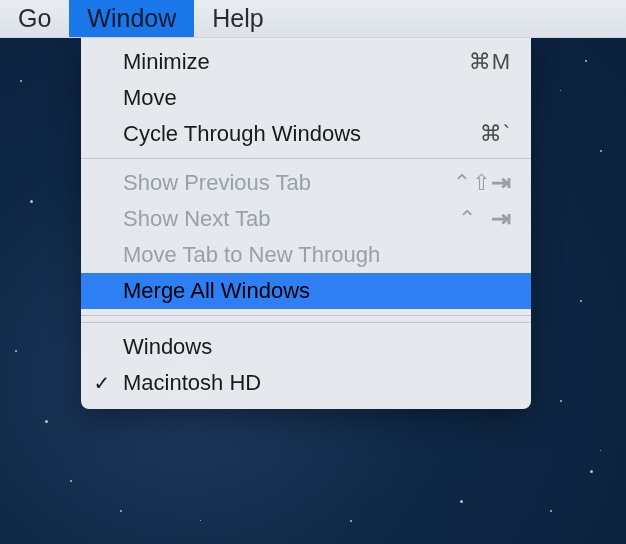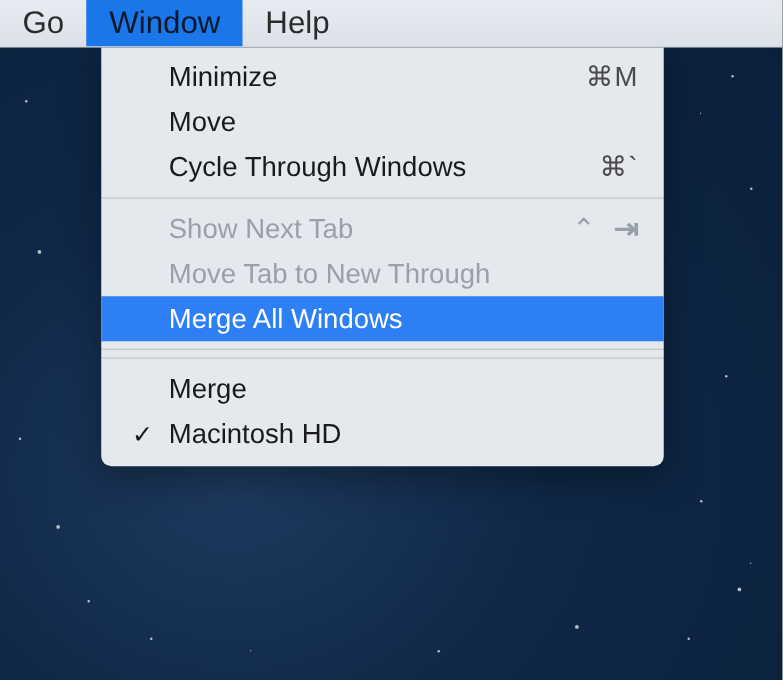--- a/index.html
+++ b/index.html
@@ -56,33 +56,33 @@
       background: rgba(236,238,242,0.97);
       border-radius: 0 0 8px 8px;
       box-shadow: 0 10px 30px rgba(0,0,0,0.35);
       padding: 6px 0 8px 0;
       z-index: 9;
     }
     .menu-item {
       display: flex;
       align-items: center;
       height: 36px;
-      padding: 0 20px 0 12px;
+      padding: 0 20px 0 0;
       font-size: 22px;
       color: #1a1a1a;
       cursor: default;
       position: relative;
       justify-content: center;
     }
     .menu-item.disabled {
       color: #9aa0a8;
     }
     .menu-item.highlighted {
       background: #2d7ff3;
-      color: #ffffff;
+      color: #000000;
     }
     .menu-check {
       width: 42px;
       min-width: 42px;
       display: flex;
       align-items: center;
       justify-content: center;
       font-size: 20px;
     }
     .menu-label {
@@ -161,20 +161,25 @@
   </div>
 
   <div class="menu-item">
     <span class="menu-check"></span>
     <span class="menu-label">Cycle Through Windows</span>
     <span class="menu-shortcut">⌘`</span>
   </div>
 
   <div class="separator"></div>
 
+  <div class="menu-item disabled">
+    <span class="menu-check"></span>
+    <span class="menu-label">Show Previous Tab</span>
+    <span class="menu-shortcut"><span class="shortcut-sym">⌃</span><span class="shortcut-sym">⇧</span><span class="tab-icon">⇥</span></span>
+  </div>
 
   <div class="menu-item disabled">
     <span class="menu-check"></span>
     <span class="menu-label">Show Next Tab</span>
     <span class="menu-shortcut"><span class="shortcut-sym">⌃</span>&nbsp;&nbsp;<span class="tab-icon">⇥</span></span>
   </div>
 
   <div class="menu-item disabled">
     <span class="menu-check"></span>
     <span class="menu-label">Move Tab to New Through</span>
@@ -185,21 +190,21 @@
     <span class="menu-label">Merge All Windows</span>
   </div>
 
   <div class="separator"></div>
 
 
   <div class="separator"></div>
 
   <div class="menu-item">
     <span class="menu-check"></span>
-    <span class="menu-label">Merge</span>
+    <span class="menu-label">Windows</span>
   </div>
 
   <div class="menu-item">
     <span class="menu-check">✓</span>
     <span class="menu-label">Macintosh HD</span>
   </div>
 
 </div>
 
 </body></html>

